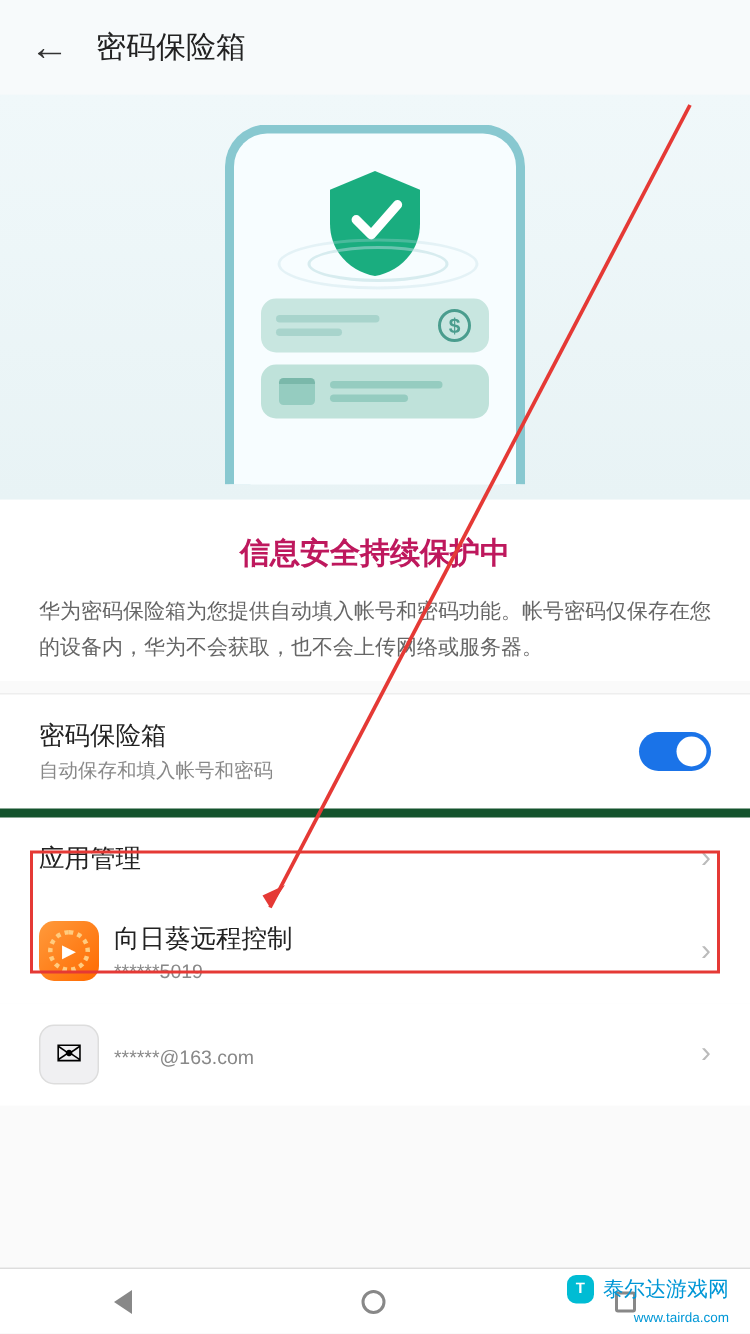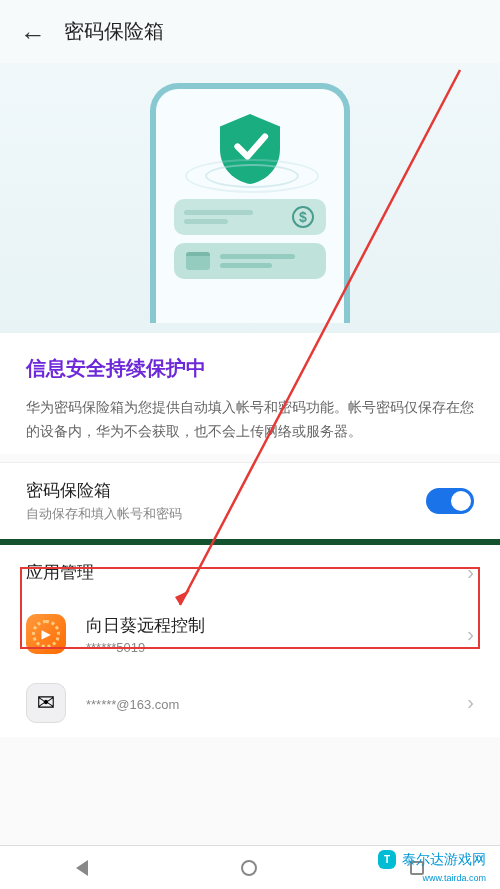--- a/index.html
+++ b/index.html
@@ -78,21 +78,21 @@
 .card1-lines div:first-child { width:70%; }
 .card1-lines div:last-child { width:45%; }
 .dollar { width:22px; height:22px; border:2px solid #4a9d8e; border-radius:50%; display:flex; align-items:center; justify-content:center; color:#4a9d8e; font-weight:bold; font-size:14px;}
 .card2 { background:#bfe2da; display:flex; align-items:center; padding:0 12px; gap:10px;}
 .card2-icon { width:24px; height:18px; background:#95ccc0; border-radius:3px; border-top:4px solid #7ab8aa;}
 .card2-lines { flex:1; }
 .card2-lines div { height:5px; background:#95ccc0; border-radius:3px; margin:4px 0;}
 .card2-lines div:first-child{width:80%;} .card2-lines div:last-child{width:55%;}
 
 .content { background: #fff; padding: 22px 26px 10px; }
-.main-title { font-size: 20px; font-weight: 600; color: #6d28d9; margin-bottom: 14px; }
+.main-title { font-size: 20px; font-weight: 600; color: #be185d; text-align:center; margin-bottom: 14px; }
 .description { font-size: 14px; color: #666; line-height: 1.7; }
 
 .list { background:#fff; }
 .list-item {
   padding: 16px 26px;
   display: flex;
   align-items: center;
   gap: 14px;
   border-top: 6px solid #14532d;
   position: relative;
@@ -104,21 +104,21 @@
 .toggle {
   width: 48px; height: 26px; background: #1a73e8; border-radius: 13px; position: relative; cursor:pointer;
 }
 .toggle::after {
   content:""; position:absolute; right:3px; top:3px; width:20px; height:20px; background:#fff; border-radius:50%;
 }
 .chevron { color: #bbb; font-size: 20px; }
 .section-label { padding: 18px 26px 6px; font-size: 14px; color: #888; background:#fff; border-top:1px solid #eee; margin-top:4px;}
 .account-item {
   padding: 14px 26px;
-  display:flex; align-items:center; gap:20px; background:#fff;
+  display:flex; align-items:center; gap:10px; background:#fff;
 }
 .app-icon { width:40px; height:40px; border-radius:10px; display:flex; align-items:center; justify-content:center; font-size:22px; flex-shrink:0;}
 .icon-sunflower { background: linear-gradient(135deg,#ff9a3c,#ff6a00); position:relative; }
 .icon-sunflower::before { content:"▶"; color:#fff; font-size:12px; position:absolute;}
 .icon-sunflower::after { content:""; position:absolute; inset:6px; border:3px dotted #ffcc80; border-radius:50%;}
 .icon-mail { background:#f0f0f2; border:1px solid #ddd; }
 .icon-palm { background:#fff; position:relative;}
 .icon-palm::before{content:""; position:absolute; inset:6px; background:#e74c3c; border-radius:50% 50% 50% 0;}
 
 .highlight-box {

